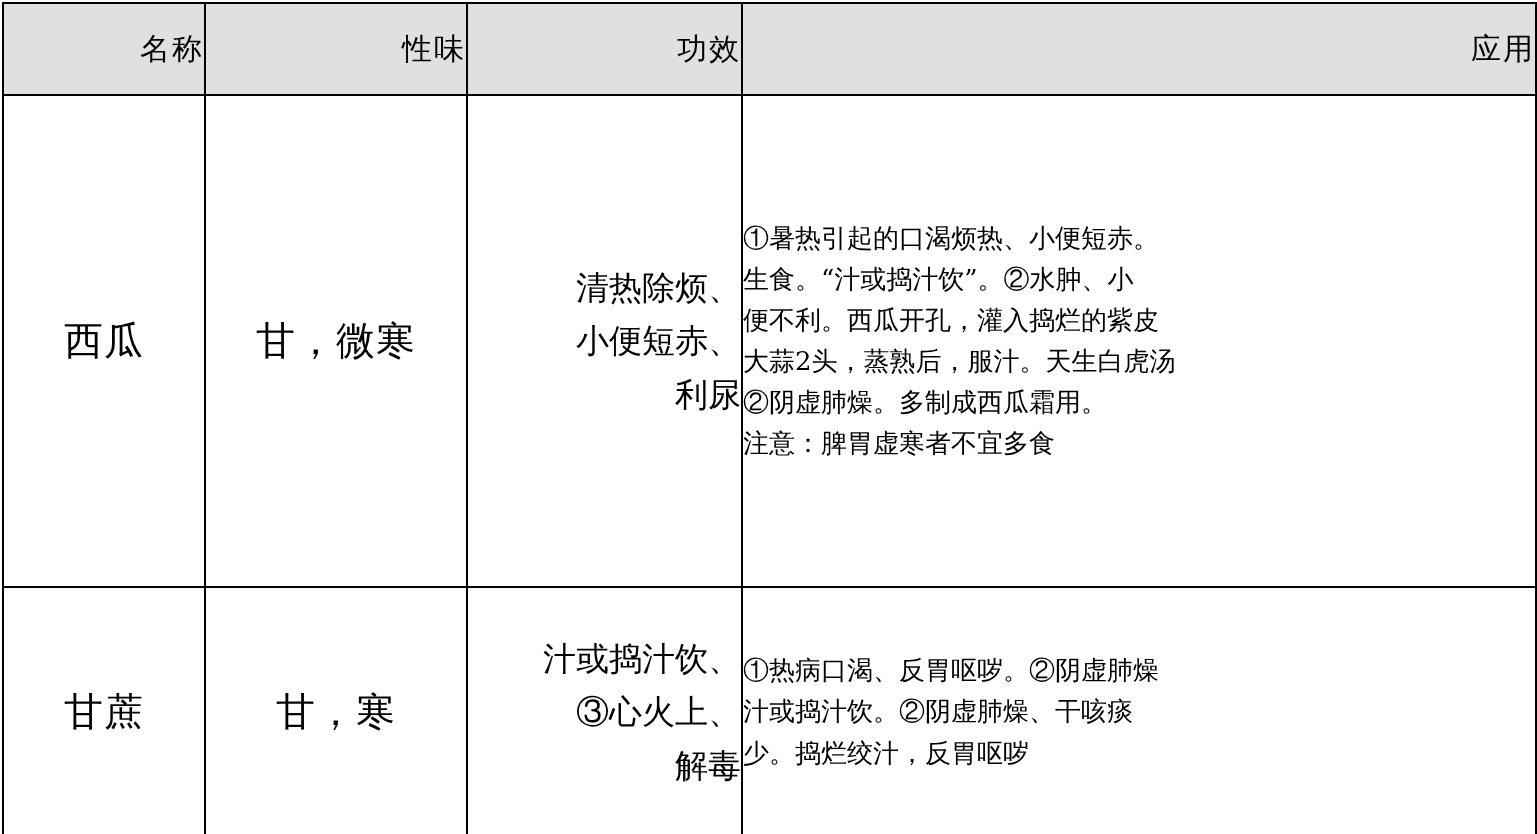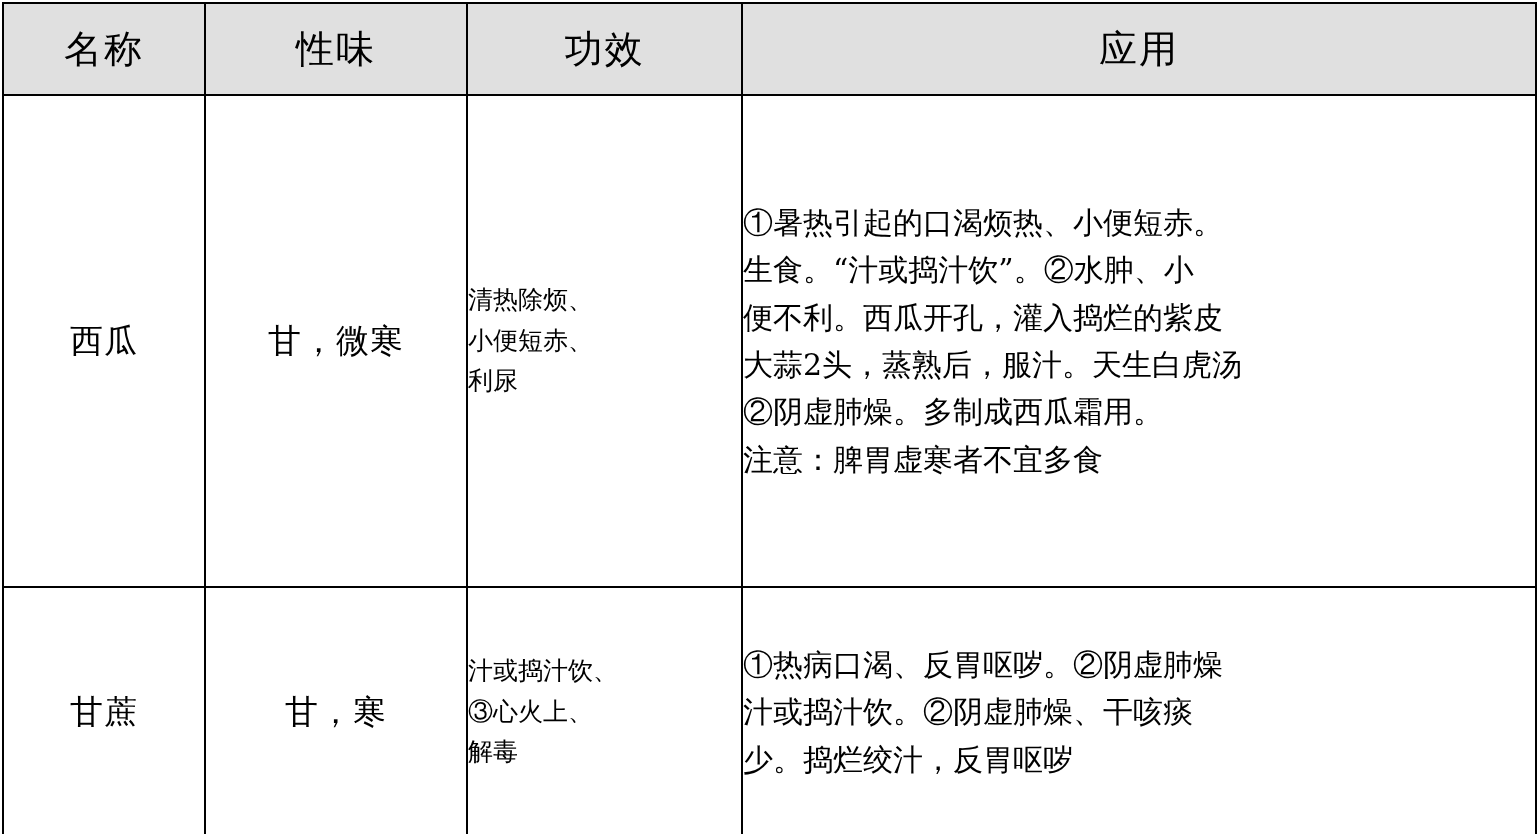--- a/index.html
+++ b/index.html
@@ -32,39 +32,39 @@
 
   table.herb-table th,
   table.herb-table td {
     border: 2px solid #000000;
     vertical-align: middle;
     padding: 0;
   }
   thead th {
     background: #e0e0e0;
     font-weight: normal;
-    font-size: 38px;
+    font-size: 30px;
     height: 90px;
-    text-align: center;
+    text-align: right;
     letter-spacing: 2px;
   }
   td.cell-center {
     text-align: center;
-    font-size: 33px;
+    font-size: 39px;
     letter-spacing: 1px;
   }
   td.cell-effect {
-    text-align: left;
-    font-size: 25px;
+    text-align: right;
+    font-size: 33px;
     line-height: 1.62;
     padding: 6px 14px 6px 14px;
   }
   td.cell-app {
     text-align: left;
-    font-size: 30px;
+    font-size: 26px;
     line-height: 1.58;
     padding: 10px 16px 10px 14px;
   }
   .app-line {
     display: block;
     white-space: nowrap;
   }
   .effect-line {
     display: block;
     white-space: nowrap;

